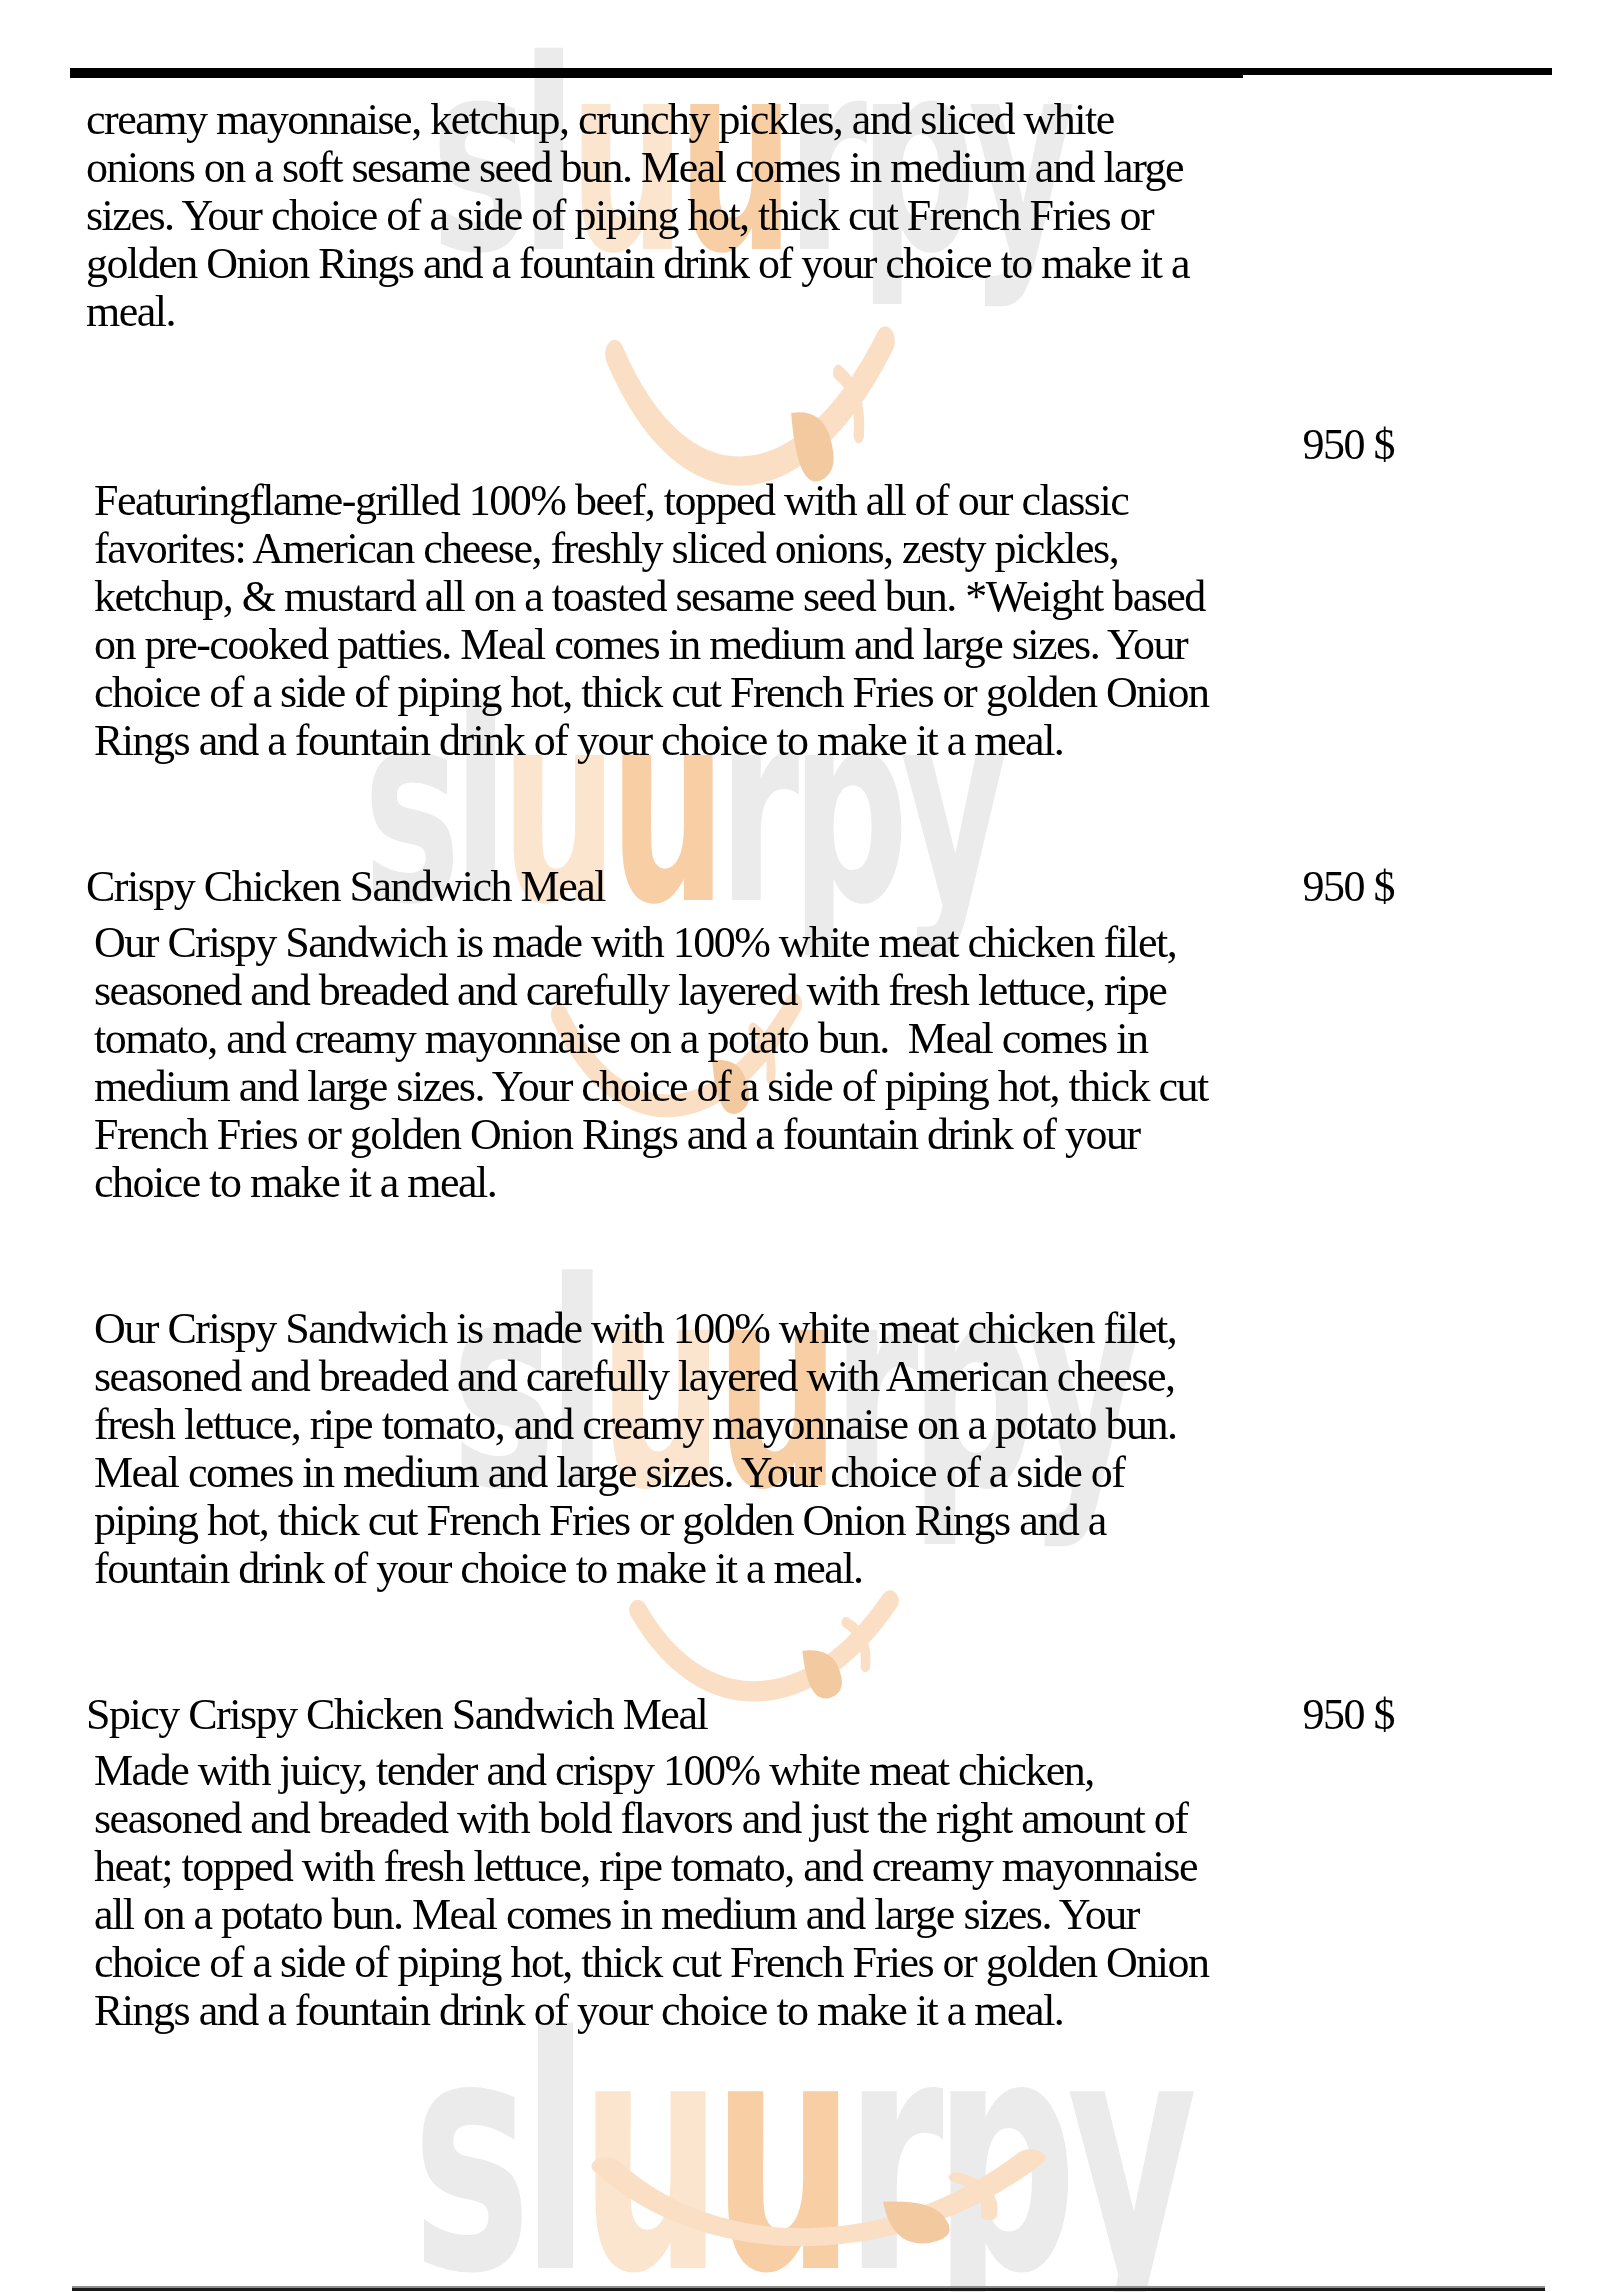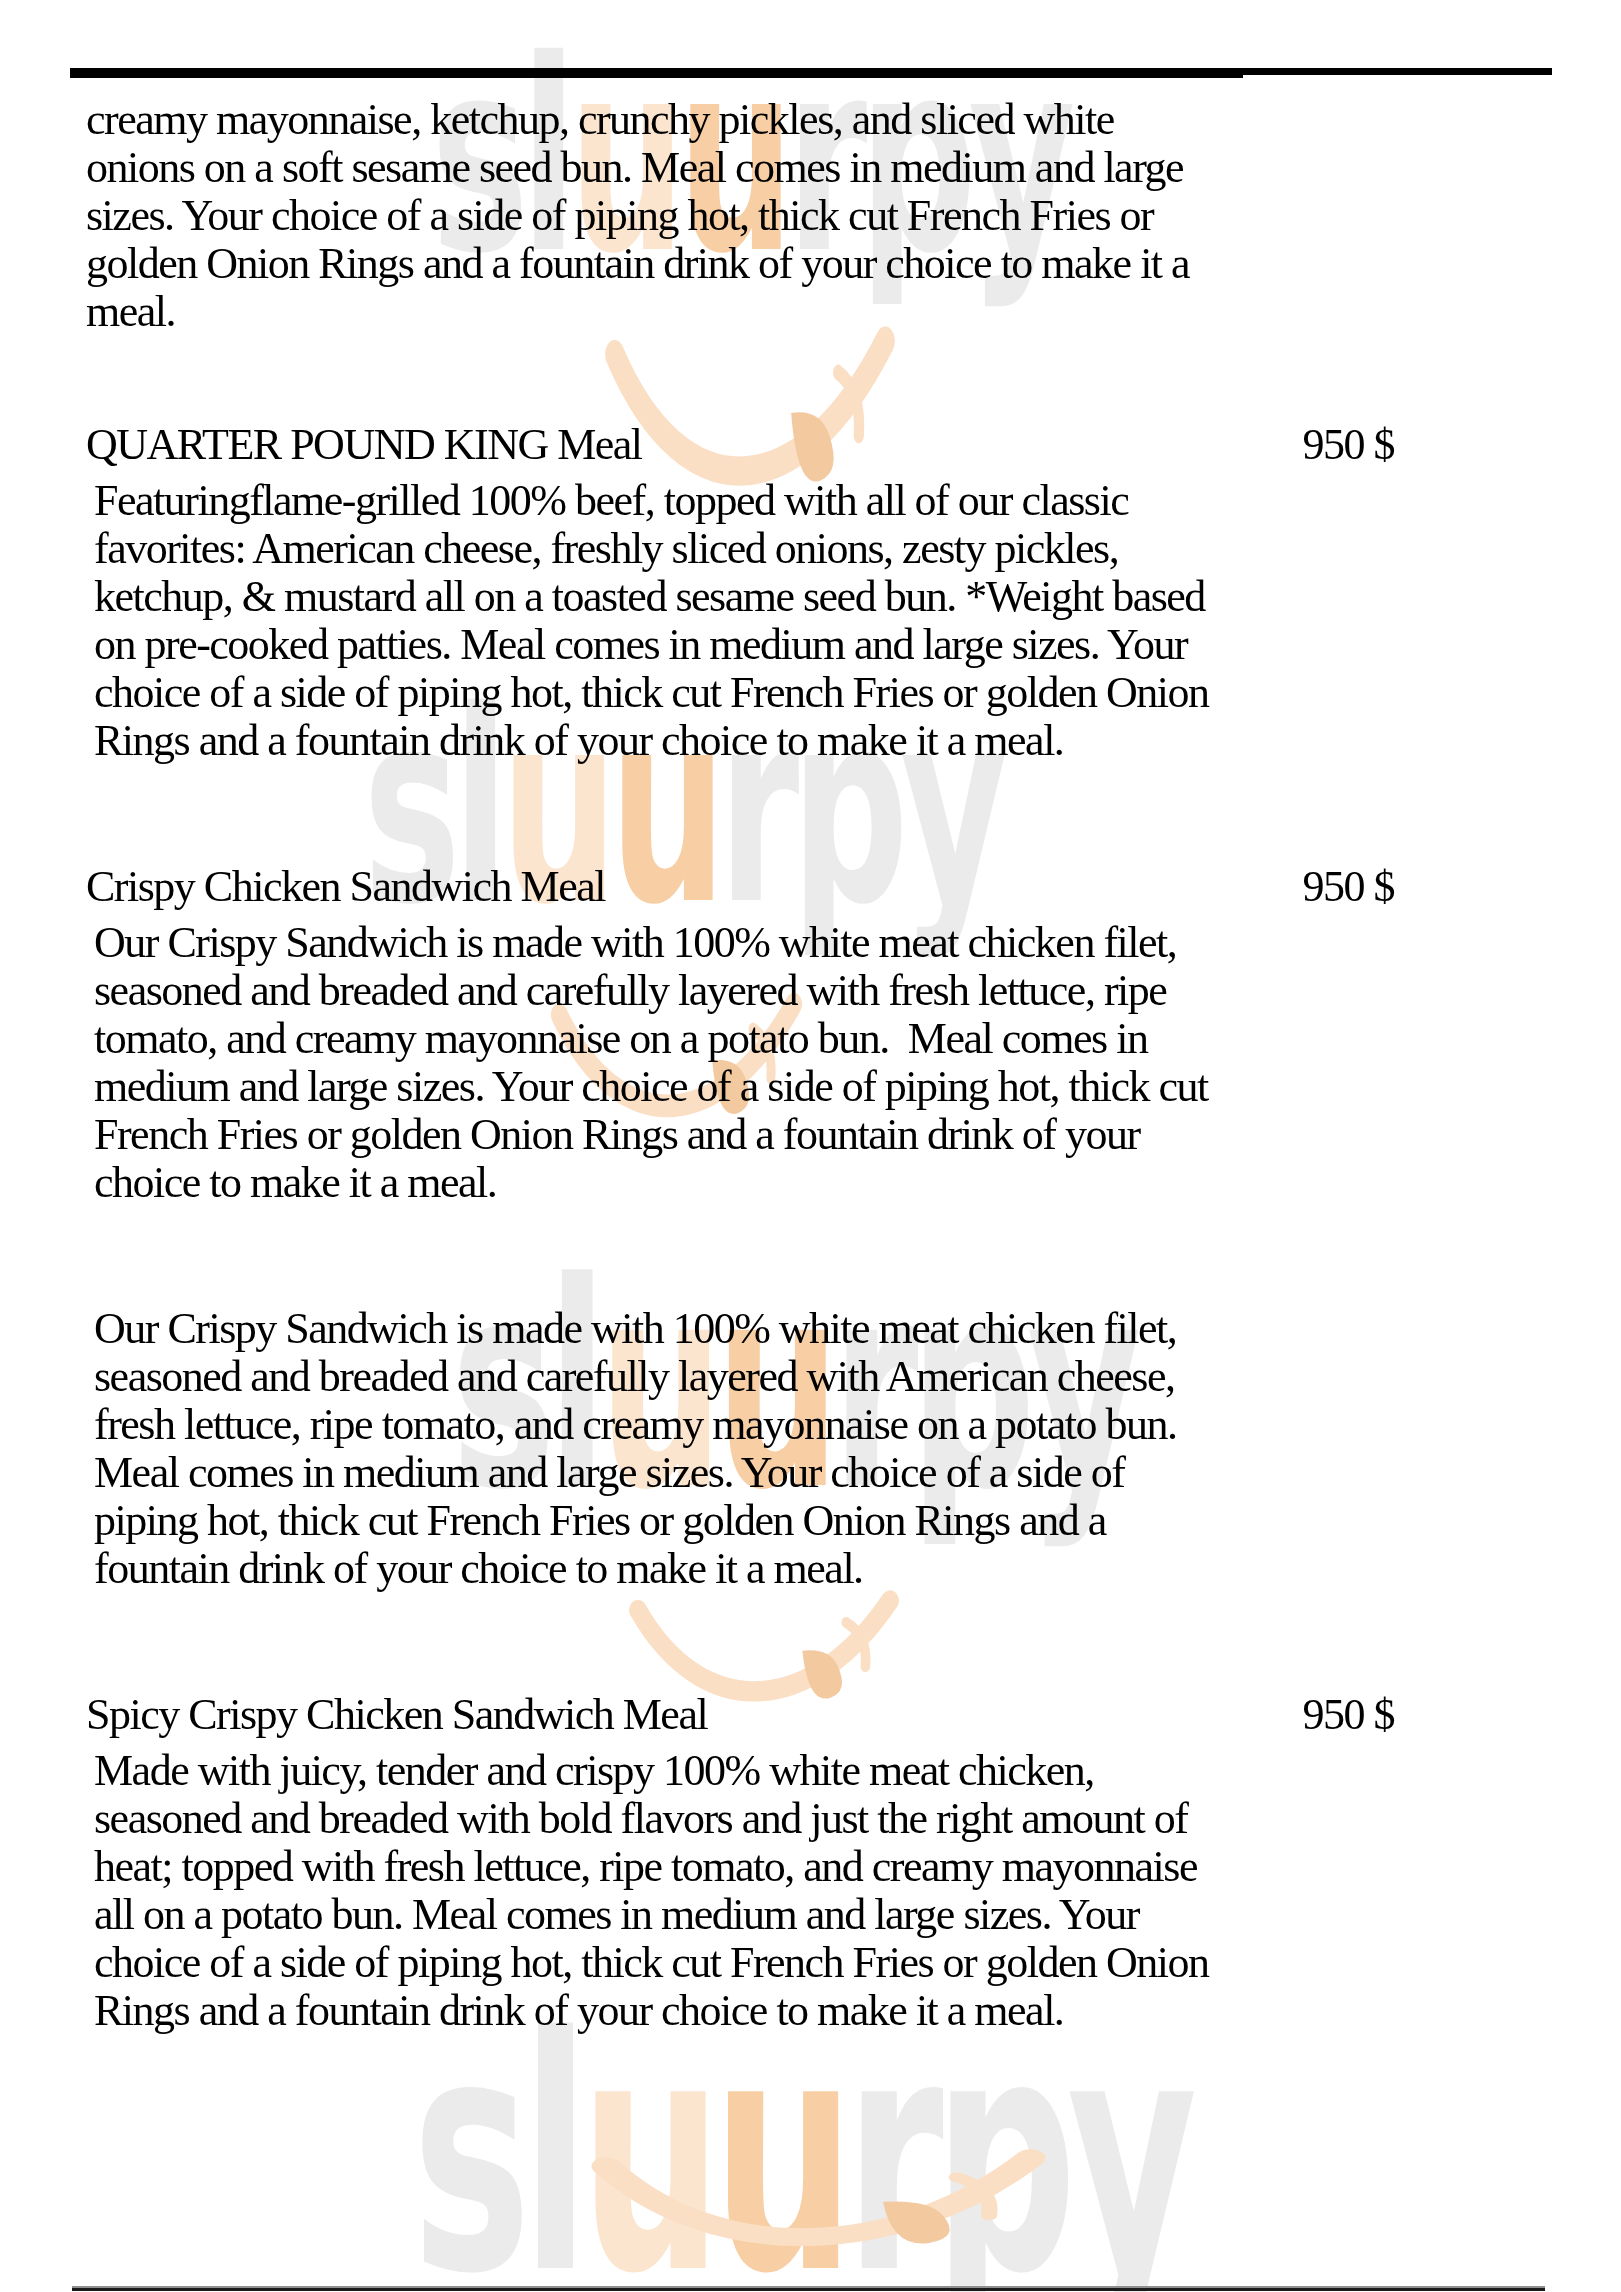--- a/index.html
+++ b/index.html
@@ -98,21 +98,20 @@
   <main class="content">
     <p class="intro lines">creamy mayonnaise, ketchup, crunchy pickles, and sliced white
 onions on a soft sesame seed bun. Meal comes in medium and large
 sizes. Your choice of a side of piping hot, thick cut French Fries or
 golden Onion Rings and a fountain drink of your choice to make it a
 meal.</p>
 
     <div id="menu-items">
   <section class="menu-item">
     <div class="item-head">
-      <h2 class="item-name">QUARTER POUND KING Meal</h2>
       <div class="item-price">950 $</div>
     </div>
     <p class="item-desc lines">Featuringflame-grilled 100% beef, topped with all of our classic
 favorites: American cheese, freshly sliced onions, zesty pickles,
 ketchup, &amp; mustard all on a toasted sesame seed bun. *Weight based
 on pre-cooked patties. Meal comes in medium and large sizes. Your
 choice of a side of piping hot, thick cut French Fries or golden Onion
 Rings and a fountain drink of your choice to make it a meal.</p>
   </section>
 

